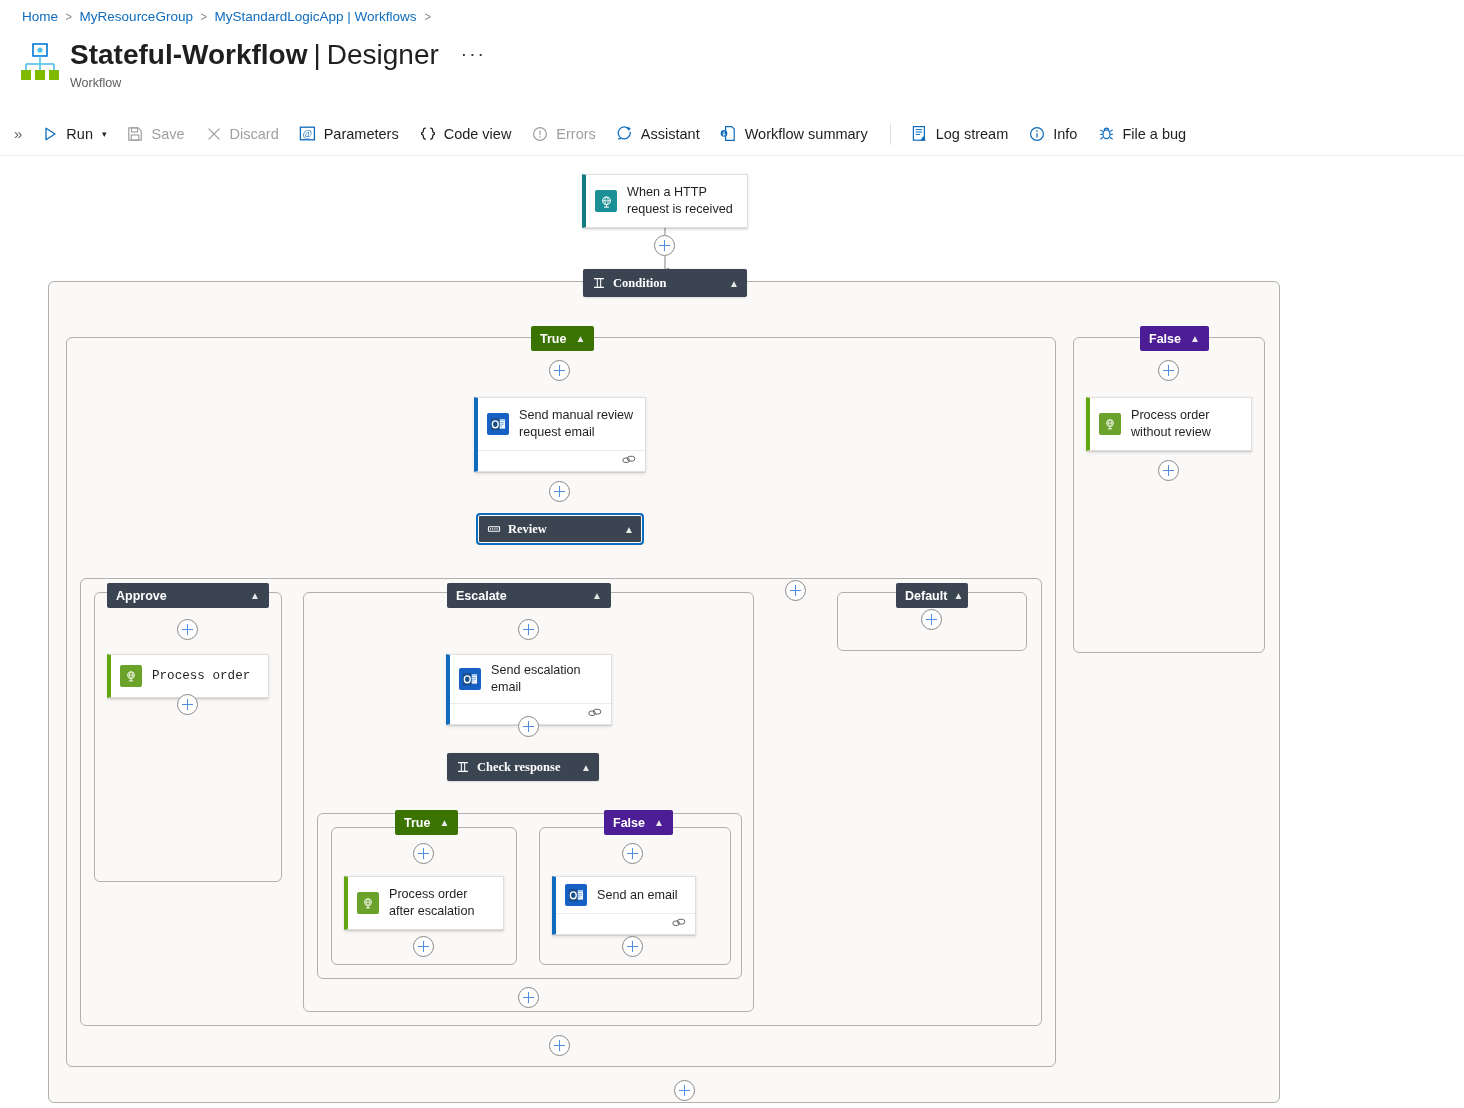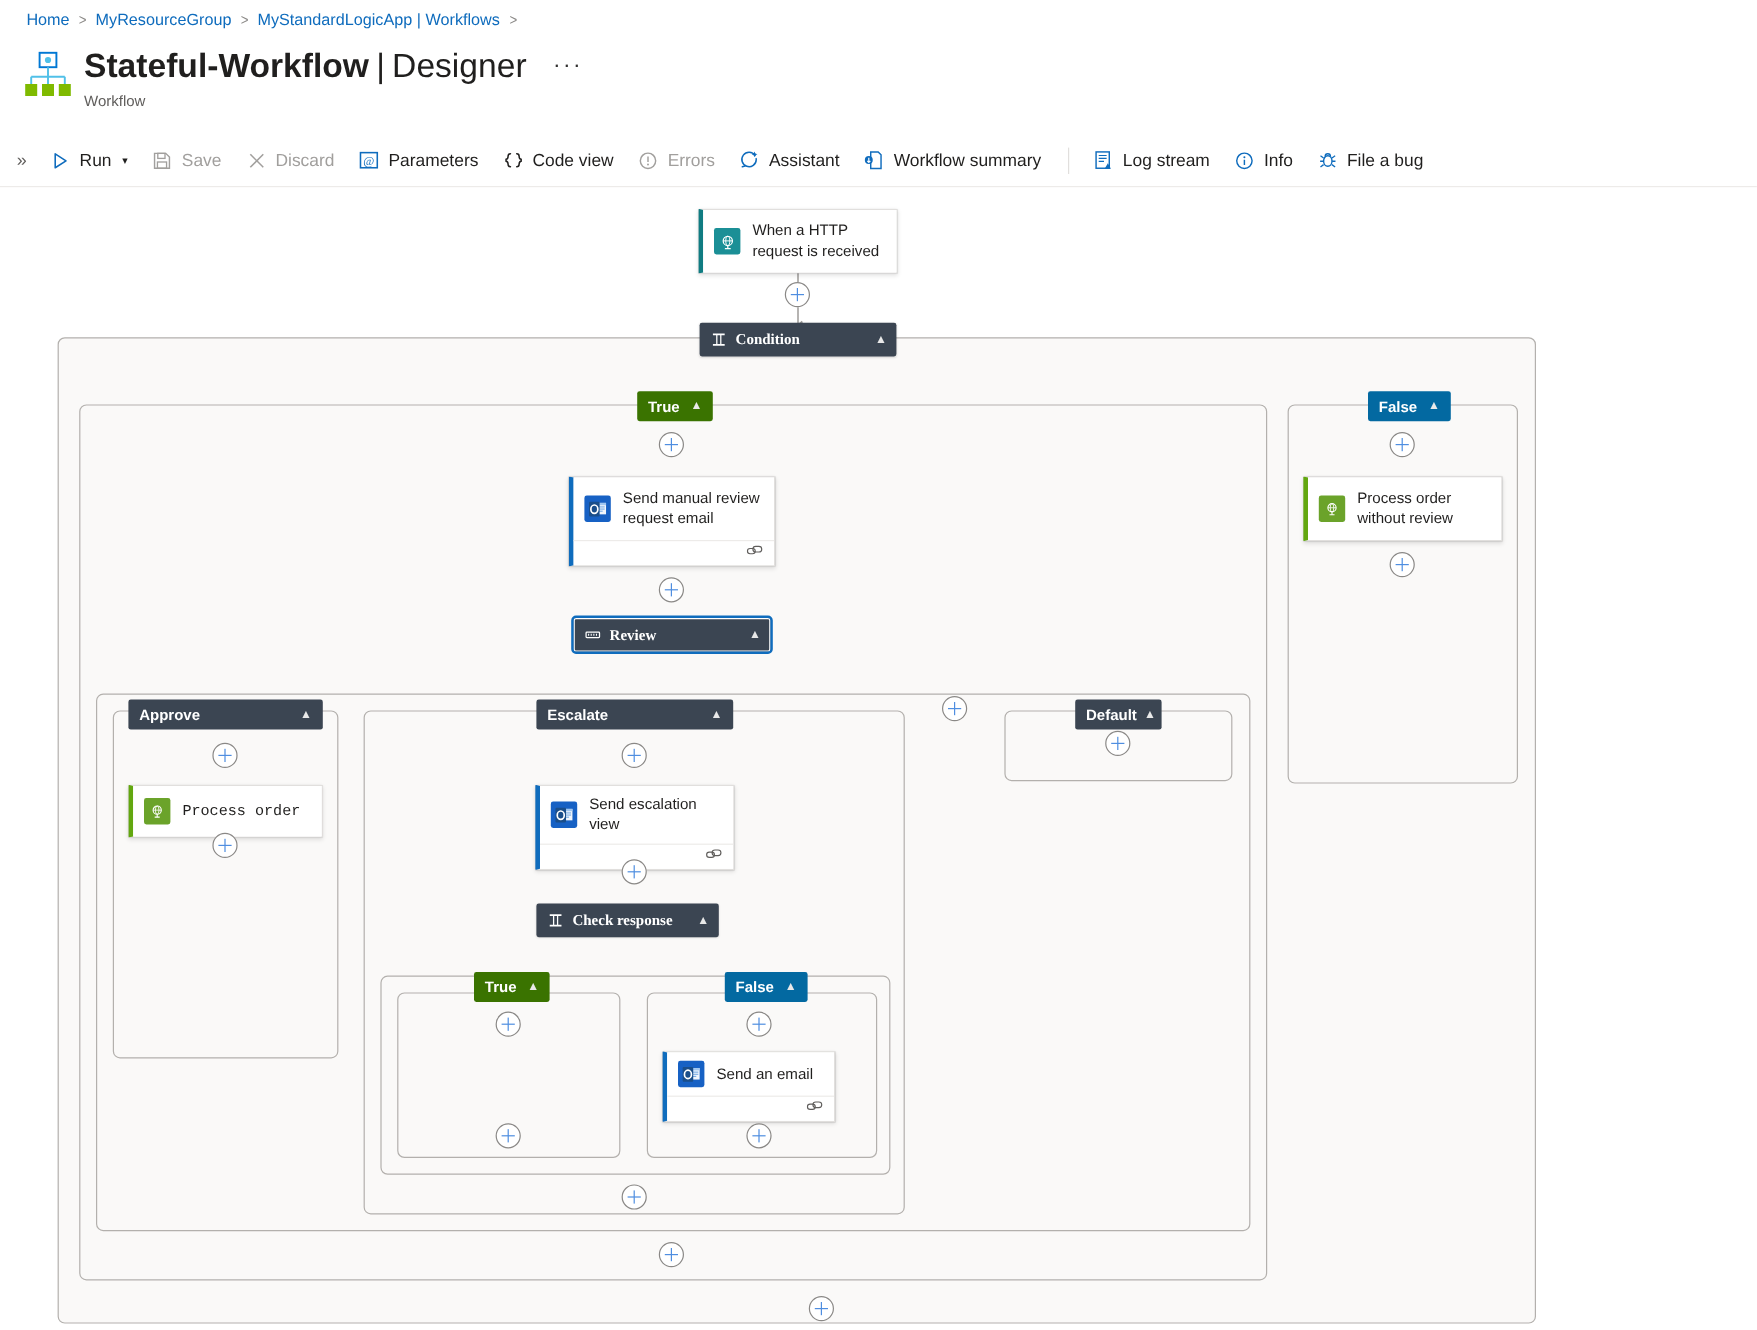--- a/index.html
+++ b/index.html
@@ -112,21 +112,21 @@
 
   
   .pill {
     position: absolute; height: 25px; border-radius: 2px;
     display: flex; align-items: center; padding: 0 9px;
     color: #ffffff; font-size: 12.5px; font-weight: 700; cursor: pointer;
   }
   .pill .p-chev { margin-left: 9px; font-size: 10px; font-weight: 400;
                   color: #e9e9e9; }
   .pill.green { background: #3a7300; }
-  .pill.red   { background: #0369a1; }
+  .pill.red   { background: #4c1d95; }
   .pill.grey  { background: #3b4552; }
 
   
   .card {
     position: absolute; background: #ffffff;
     border: 1px solid #e1dfdd; border-left-width: 4px;
     box-shadow: 0 1.6px 3.6px rgba(0,0,0,0.10), 0 0.3px 0.9px rgba(0,0,0,0.10);
     cursor: pointer; border-radius: 1px;
   }
   .card-main {
@@ -512,21 +512,21 @@
         <svg width="16" height="15" viewBox="0 0 17 16">
           <rect x="8.4" y="2.2" width="7.6" height="10.2" fill="#ffffff" opacity="0.94"></rect>
           <rect x="8.4" y="2.2" width="7.6" height="2.1" fill="#9fc6f0"></rect>
           <line x1="9.6" y1="5.8" x2="14.8" y2="5.8" stroke="#5b9be0" stroke-width="0.8"></line>
           <line x1="9.6" y1="7.7" x2="14.8" y2="7.7" stroke="#5b9be0" stroke-width="0.8"></line>
           <line x1="9.6" y1="9.6" x2="13" y2="9.6" stroke="#5b9be0" stroke-width="0.8"></line>
           <rect x="0.9" y="1.2" width="9.4" height="13.2" rx="1" fill="#1a4e8a"></rect>
           <ellipse cx="5.6" cy="7.8" rx="3.1" ry="3.7" fill="none" stroke="#ffffff" stroke-width="1.5"></ellipse>
         </svg>
       </span>
-      <span class="card-title">Send escalation view</span>
+      <span class="card-title">Send escalation email</span>
     </div>
     <div class="card-foot">
       <span>
         <svg width="14" height="11" viewBox="0 0 16 12">
           <rect x="1" y="3.2" width="7.4" height="5" rx="2.5" fill="none" stroke="#605e5c" stroke-width="1.1"></rect>
           <rect x="6.2" y="1.2" width="8.4" height="5.4" rx="2.7" fill="none" stroke="#605e5c" stroke-width="1.1"></rect>
         </svg>
       </span>
     </div>
   </div>
@@ -544,20 +544,34 @@
     <span class="h-label">Check response</span>
     <span class="h-chev">▲</span>
   </div>
 
   <div class="pill green" style="left:395px; top:653px;">
     <span>True</span>
     <span class="p-chev">▲</span>
   </div>
   <div class="plus" style="left:413px; top:686px;"></div>
 
+  <div class="card green" style="left:344px; top:719px; width:160px;">
+    <div class="card-main">
+      <span class="card-ico" style="background:#6ba32a;">
+        <svg width="14" height="14" viewBox="0 0 16 16">
+          <circle cx="8" cy="7" r="3.9" fill="none" stroke="#ffffff" stroke-width="1.05"></circle>
+          <ellipse cx="8" cy="7" rx="1.7" ry="3.9" fill="none" stroke="#ffffff" stroke-width="0.8"></ellipse>
+          <line x1="4.1" y1="7" x2="11.9" y2="7" stroke="#ffffff" stroke-width="0.8"></line>
+          <line x1="8" y1="10.9" x2="8" y2="13.6" stroke="#ffffff" stroke-width="1.05"></line>
+          <line x1="5.6" y1="13.6" x2="10.4" y2="13.6" stroke="#ffffff" stroke-width="1.05"></line>
+        </svg>
+      </span>
+      <span class="card-title">Process order after escalation</span>
+    </div>
+  </div>
   <div class="plus" style="left:413px; top:779px;"></div>
 
   <div class="pill red" style="left:604px; top:653px;">
     <span>False</span>
     <span class="p-chev">▲</span>
   </div>
   <div class="plus" style="left:622px; top:686px;"></div>
 
   <div class="card blue" style="left:552px; top:719px; width:144px;">
     <div class="card-main" style="min-height:33px; padding:7px 10px 7px 9px;">

